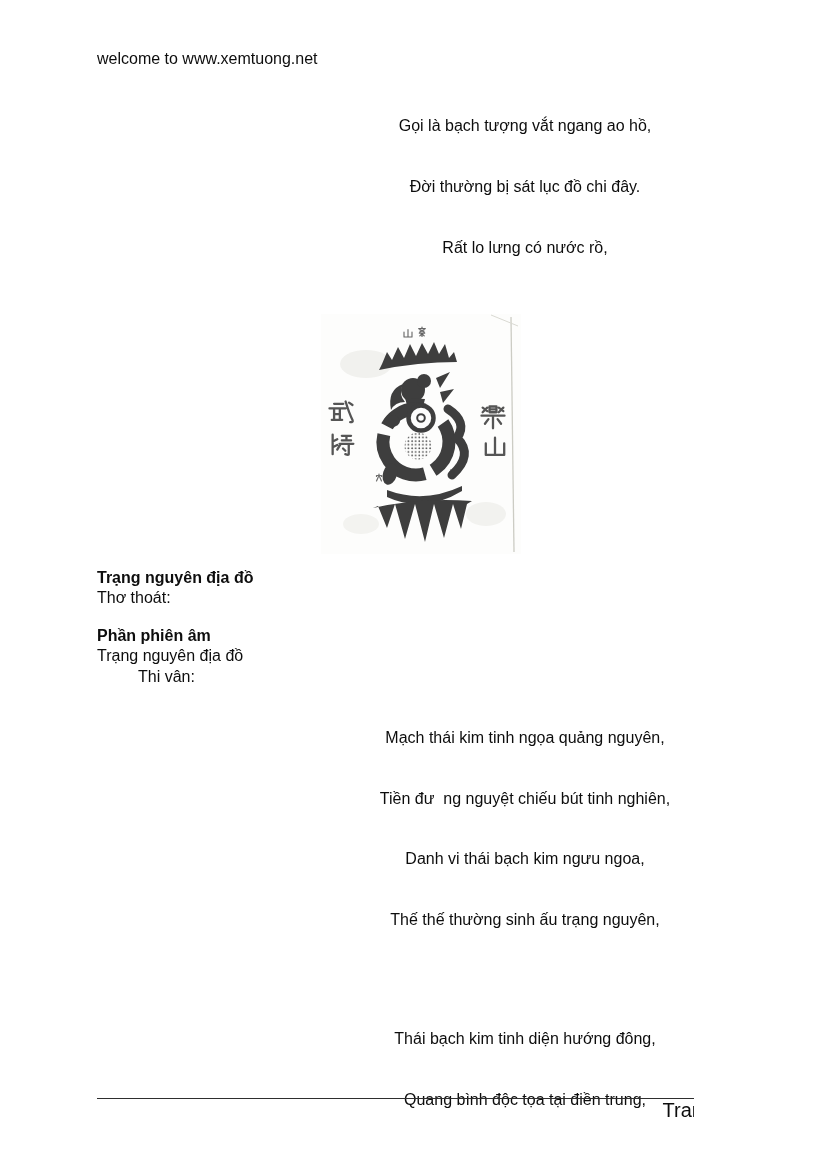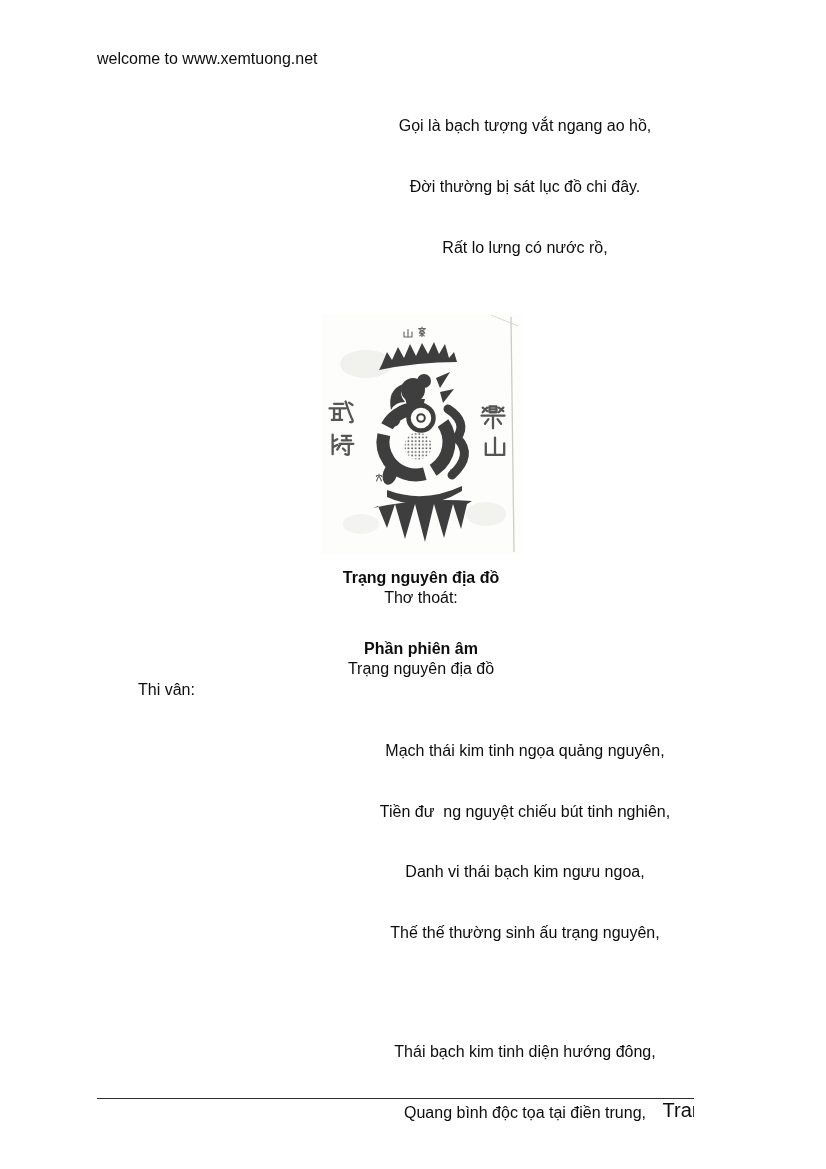--- a/index.html
+++ b/index.html
@@ -18,30 +18,30 @@
   .content {
     position: absolute;
     left: 97px;
     top: 0;
     width: 648px;
   }
   .welcome { margin-top: 49px; }
   .poem { white-space: pre-wrap; }
   .indent-poem { padding-left: 208px; text-align: center; }
   .indent-small { padding-left: 41px; }
-  .center { text-align: center; }
+  .center { }
   .bold { font-weight: bold; }
   .mt-intro { margin-top: 6px; }
   .figure-wrap {
     width: 200px;
     height: 240px;
     margin: 15px auto 0 auto;
   }
   .mt-sec1 { margin-top: 14px; }
-  .mt-sec2 { margin-top: 31px; }
+  .mt-sec2 { margin-top: 18px; }
   .mt-stanza { margin-top: 17px; }
   .footer {
     position: absolute;
     left: 97px;
     top: 1098px;
     width: 656px;
     border-top: 1.5px solid #2e2e2e;
     text-align: right;
     padding-top: 1px;
     font-size: 20px;

